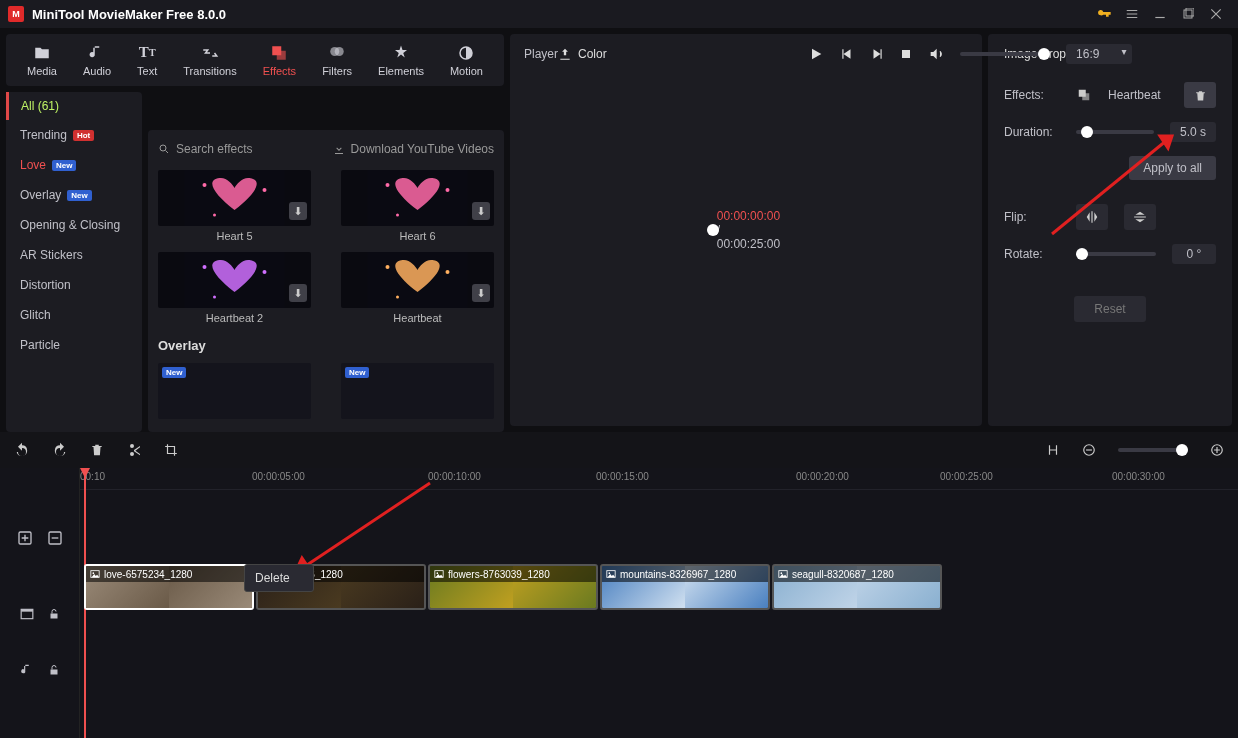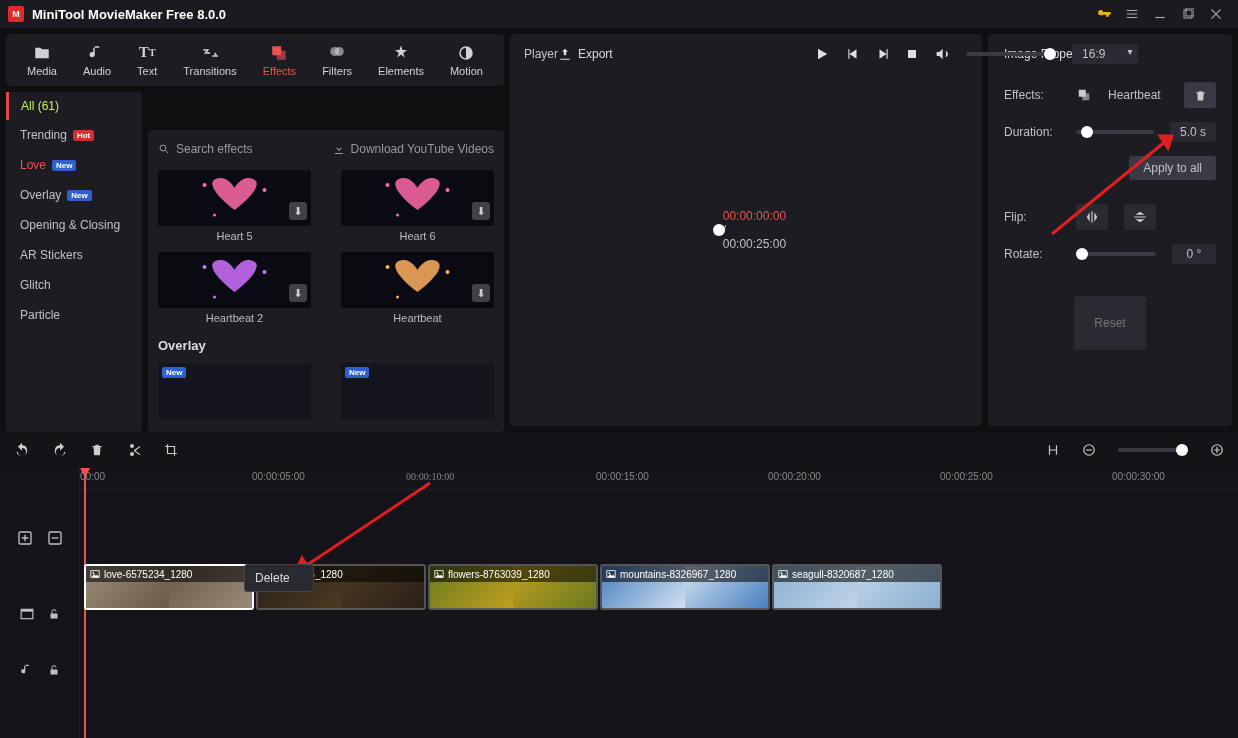--- a/index.html
+++ b/index.html
@@ -72,21 +72,21 @@
 .ins-tab { flex:1; text-align:center; padding:6px 0; cursor:pointer;}
 .ins-tab.active { background:#3a3a44; color:#fff;}
 .ins-row { display:flex; align-items:center; gap:16px;}
 .ins-label { width:56px;}
 .ins-val { margin-left:auto; background:#2a2a32; padding:3px 10px; border-radius:3px; min-width:44px; text-align:center;}
 .ins-slider { flex:1; height:4px; background:#3a3a44; border-radius:2px; position:relative;}
 .ins-slider .knob { position:absolute; top:-4px; width:12px; height:12px; background:#fff; border-radius:50%;}
 .ins-iconbtn { width:32px; height:26px; background:#2a2a32; border-radius:3px; display:flex; align-items:center; justify-content:center; cursor:pointer;}
 .ins-iconbtn.del { background:#3a3a44;}
 .apply-all { margin-left:auto; background:#3a3a44; padding:5px 14px; border-radius:3px; cursor:pointer;}
-.reset-btn { margin:auto; background:#2a2a32; color:#777; padding:20px 20px; border-radius:3px;}
+.reset-btn { margin:auto; background:#2a2a32; color:#777; padding:6px 20px; border-radius:3px;}
 
 
 .timeline { height: 306px; background: #14141a; display:flex; flex-direction:column;}
 .tl-tools { height: 36px; background:#141418; display:flex; align-items:center; padding:0 14px; gap:22px;}
 .tl-tools .spacer { flex:1;}
 .tl-tools .tlbtn { cursor:pointer; color:#ccc; font-size:14px; display:flex; }
 .zoom-slider { width:70px; height:4px; background:#3a3a44; border-radius:2px; position:relative;}
 .zoom-slider::before { content:""; position:absolute; right:0; top:-4px; width:12px; height:12px; background:#fff; border-radius:50%;}
 .tl-body { flex:1; display:flex;}
 .tl-left { width:80px; display:flex; flex-direction:column;}
@@ -232,20 +232,23 @@
               <span>Overlay</span>
               <span class="badge new">New</span>
             </div>
             <div class="cat-item">
               <span>Opening &amp; Closing</span>
             </div>
             <div class="cat-item">
               <span>AR Stickers</span>
             </div>
             <div class="cat-item">
+              <span>Distortion</span>
+            </div>
+            <div class="cat-item">
               <span>Glitch</span>
             </div>
             <div class="cat-item">
               <span>Particle</span>
             </div>
           </div>
       </div>
 
       <div class="gallery">
         <div class="gal-top">
@@ -335,21 +338,21 @@
   </div>
 
   <div class="player-col">
     <div class="player">
       <div class="player-head">
         <span>Player</span>
         <div class="export-btn">
           <svg width="14" height="14" viewBox="0 0 24 24">
               <path fill="currentColor" d="M12 3l5 5h-3v6h-4V8H7zM4 20h16v2H4z"></path>
             </svg>
-          <span>Export</span>
+          <span>Color</span>
         </div>
       </div>
       <div class="player-view">
         <svg viewBox="0 0 400 260" width="100%" height="100%" preserveAspectRatio="xMidYMid slice">
           <rect width="400" height="260" fill="#7a7264"></rect>
           <rect y="0" width="400" height="120" fill="#c8c2b6"></rect>
           <rect y="120" width="400" height="140" fill="#8a7e62"></rect>
 
           <ellipse cx="190" cy="80" rx="20" ry="22" fill="#3a3228"></ellipse>
           <ellipse cx="218" cy="82" rx="20" ry="22" fill="#3a3228"></ellipse>
@@ -564,25 +567,25 @@
               <rect x="5" y="11" width="14" height="10" fill="currentColor"></rect>
               <path fill="none" stroke="currentColor" stroke-width="2" d="M8 11V7a4 4 0 0 1 8 0"></path>
             </svg>
           </div>
       </div>
       <div class="tl-left-row" style="flex:0 0 40px"></div>
     </div>
 
     <div class="tl-right">
       <div class="tl-ruler" id="tl-ruler">
-          <div class="tick" style="left: 0px;">00:00</div>
+          <div class="tick" style="left: 0px;">00:10</div>
           <div class="tick" style="left: 172px;">00:00:05:00</div>
-          <div class="tick" style="left: 326px; font-family: Liberation Serif, serif;">00:00:10:00</div>
+          <div class="tick" style="left: 348px;">00:00:10:00</div>
           <div class="tick" style="left: 516px;">00:00:15:00</div>
-          <div class="tick" style="left: 688px;">00:00:20:00</div>
+          <div class="tick" style="left: 716px;">00:00:20:00</div>
           <div class="tick" style="left: 860px;">00:00:25:00</div>
           <div class="tick" style="left: 1032px;">00:00:30:00</div>
         </div>
       <div class="playhead"></div>
       <div class="tl-clips" id="tl-clips">
           <div class="clip selected" style="width: 170px;">
             <div class="hdr">
               <svg width="10" height="10" viewBox="0 0 24 24">
                 <rect x="2" y="4" width="20" height="16" fill="none" stroke="#fff" stroke-width="2"></rect>
                 <circle cx="8" cy="10" r="2" fill="#fff"></circle>

